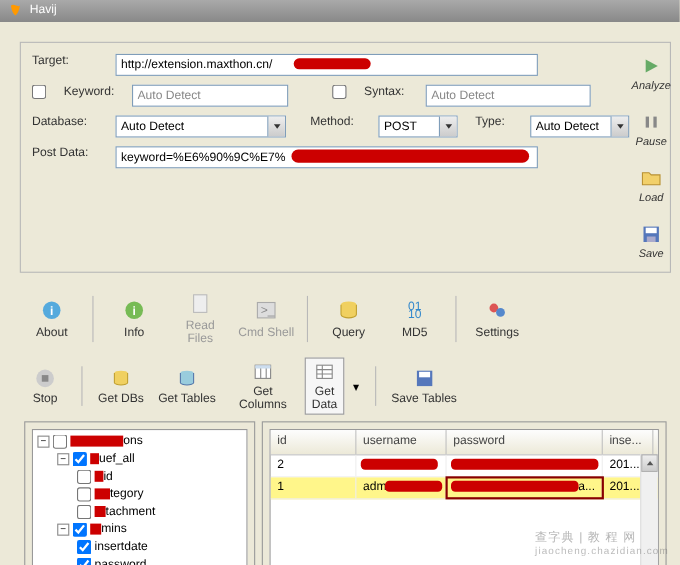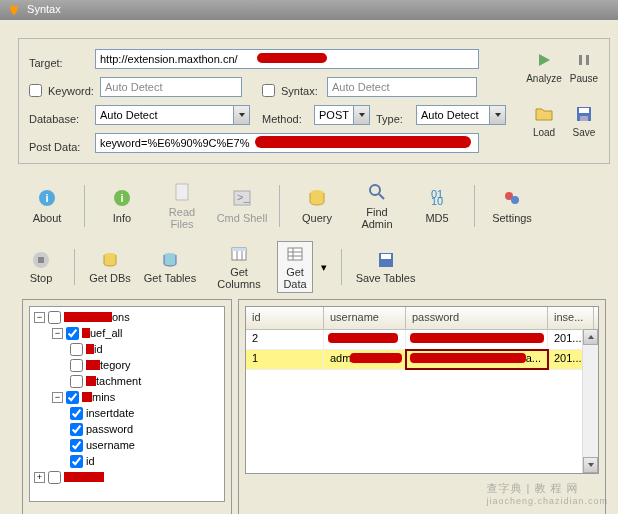--- a/index.html
+++ b/index.html
@@ -2,22 +2,22 @@
 <html><head>
 <meta charset="utf-8">
 <style>
 * { box-sizing: border-box; margin: 0; padding: 0; font-family: Tahoma, sans-serif; font-size: 11px; }
 body { background: #ece9d8; width: 618px; height: 514px; overflow: hidden; position: relative; }
 .titlebar { background: linear-gradient(#a9a9a9, #888); height: 20px; color: #fff; padding: 3px 8px; font-size: 11px; }
 .titlebar .icon { display: inline-block; width: 12px; height: 12px; vertical-align: middle; margin-right: 4px; }
 .content { padding: 18px 8px 8px 18px; }
 .form-panel { border: 1px solid #b8b8b8; background: #ece9d8; padding: 10px 6px 10px 10px; position: relative; display: flex; }
 .form-left { flex: 1; }
-.form-right { width: 80px; display: flex; flex-wrap: wrap; justify-content: center; align-items: flex-start; gap: 4px; padding-left: 2px; }
-.form-row { display: flex; align-items: flex-end; margin-bottom: 8px; gap: 6px; }
+.form-right { width: 80px; display: flex; flex-wrap: wrap; justify-content: center; align-items: flex-start; gap: 16px; padding-left: 2px; font-style: italic; }
+.form-row { display: flex; align-items: flex-start; margin-bottom: 8px; gap: 16px; }
 .form-row label { width: 60px; color: #333; }
 .form-row .cb { width: 13px; height: 13px; }
 input[type=text] { border: 1px solid #7f9db9; background: #fff; height: 20px; padding: 2px 4px; font-size: 11px; }
 .combo { position: relative; }
 .combo input { padding-right: 18px; }
 .combo .arrow { position: absolute; right: 1px; top: 1px; width: 16px; height: 18px; background: linear-gradient(#eee, #ccc); border-left: 1px solid #7f9db9; display: flex; align-items: center; justify-content: center; }
 .combo .arrow svg { width: 8px; height: 8px; }
 .right-btn { width: 36px; text-align: center; cursor: pointer; }
 .right-btn .ico { width: 22px; height: 22px; margin: 0 auto 2px; display: flex; align-items: center; justify-content: center; }
 .right-btn .lbl { color: #333; font-size: 10px; }
@@ -57,21 +57,21 @@
 </style>
 </head>
 <body>
 
 <div class="titlebar">
   <span class="icon">
     <svg viewBox="0 0 12 12">
         <path d="M2 2C5 0 8 4 10 2C10 5 8 10 6 11C4 10 2 5 2 2Z" fill="#f90"></path>
       </svg>
   </span>
-  <span>Syntax</span>
+  <span>Havij</span>
 </div>
 
 <div class="content">
   <div class="form-panel">
     <div class="form-left">
       <div class="form-row">
         <label>Target:</label>
         <div style="position:relative;width:384px;">
           <input type="text" style="width: 384px;" value="http://extension.maxthon.cn/">
           <div class="red-blk" style="left:162px;top:4px;width:70px;height:10px;border-radius:5px"></div>
@@ -91,21 +91,21 @@
         <div class="combo">
           <input type="text" style="width: 155px;" value="Auto Detect">
           <div class="arrow">
               <svg viewBox="0 0 8 8">
                 <path d="M1 2L4 6L7 2Z" fill="#333"></path>
               </svg>
             </div>
         </div>
         <label style="width:46px;margin-left:6px">Method:</label>
         <div class="combo">
-          <input type="text" style="width: 56px;" value="POST">
+          <input type="text" style="width: 72px;" value="POST">
           <div class="arrow">
               <svg viewBox="0 0 8 8">
                 <path d="M1 2L4 6L7 2Z" fill="#333"></path>
               </svg>
             </div>
         </div>
         <label style="width:34px">Type:</label>
         <div class="combo">
           <input type="text" style="width: 90px;" value="Auto Detect">
           <div class="arrow">
@@ -201,29 +201,20 @@
       </div>
     <div class="sep"></div>
     <div class="tbtn">
         <div class="ico">
           <svg width="20" height="20" viewBox="0 0 20 20">
             <ellipse cx="10" cy="5" rx="7" ry="3" fill="#f0d060"></ellipse>
             <path d="M3 5V14C3 16 7 17 10 17C13 17 17 16 17 14V5" fill="#f0d060" stroke="#c0a030"></path>
           </svg>
         </div>
         <div class="lbl">Query</div>
-      </div>
-    <div class="tbtn">
-        <div class="ico">
-          <svg width="20" height="20" viewBox="0 0 20 20">
-            <circle cx="8" cy="8" r="5" fill="none" stroke="#57a" stroke-width="2"></circle>
-            <line x1="12" y1="12" x2="17" y2="17" stroke="#57a" stroke-width="2"></line>
-          </svg>
-        </div>
-        <div class="lbl">Find Admin</div>
       </div>
     <div class="tbtn">
         <div class="ico">
           <svg width="20" height="20" viewBox="0 0 20 20">
             <text x="10" y="10" text-anchor="middle" fill="#38c" font-size="7">01</text>
             <text x="10" y="17" text-anchor="middle" fill="#38c" font-size="7">10</text>
           </svg>
         </div>
         <div class="lbl">MD5</div>
       </div>

